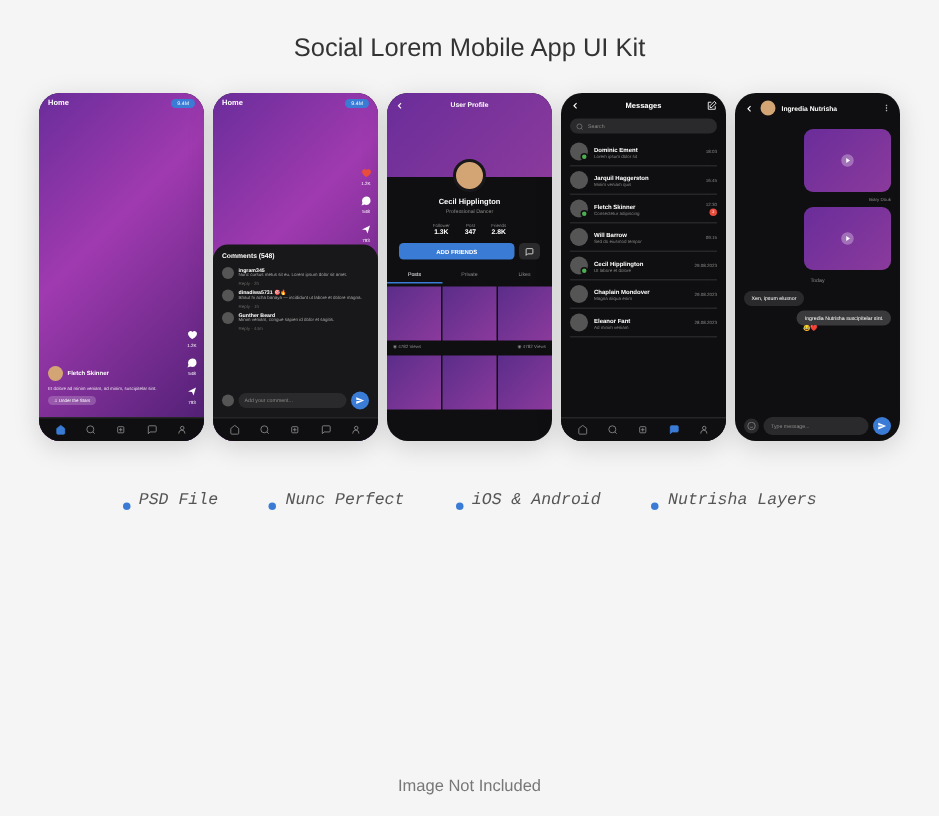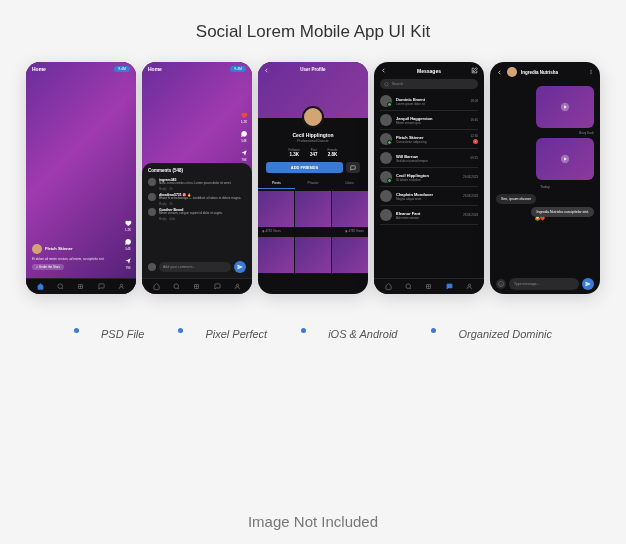--- a/index.html
+++ b/index.html
@@ -122,24 +122,24 @@
   .chat-bubble-in { align-self:flex-start; background:#2a2a2c; border-radius:6px; padding:3px 5px; font-size:3.5px; max-width:70%; }
   .chat-bubble-out { align-self:flex-end; background:#3a3a3c; border-radius:6px; padding:3px 5px; font-size:3.5px; max-width:70%; position:relative; }
   .chat-react { position:absolute; bottom:-4px; left:4px; font-size:4px; }
   .chat-caption { align-self:flex-end; font-size:3px; color:#888; }
   .chat-input { display:flex; align-items:center; gap:3px; padding:4px 6px; }
   .chi-face { width:10px; height:10px; border-radius:50%; background:#2a2a2c; display:flex; align-items:center; justify-content:center; }
   .chi-field { flex:1; background:#2a2a2c; border-radius:10px; height:12px; display:flex; align-items:center; padding:0 5px; font-size:3.5px; color:#888; }
   .chi-send { width:12px; height:12px; border-radius:50%; background:#3a7bd5; display:flex; align-items:center; justify-content:center; }
 
   .features { display:flex; gap:34px; margin-top:34px; }
-  .feature { display:flex; align-items:flex-start; gap:22px; font-size:11px; color:#555; font-style:italic; }
+  .feature { display:flex; align-items:flex-end; gap:6px; font-size:11px; color:#555; font-style:italic;font-family:Liberation Mono, monospace; }
   .feature-dot { width:5px; height:5px; border-radius:50%; background:#3a7bd5; }
 
-  .footer-note { margin-top:auto; font-size:15px; color:#777; }
+  .footer-note { margin-top:auto; font-size:11px; color:#777; }
 </style>
 </head>
 <body>
 
 <div class="title">Social Lorem Mobile App UI Kit</div>
 
 <div class="phones">
 
   <div class="phone">
     <div class="purple-bg purple-photo"></div>
@@ -518,25 +518,25 @@
 
 </div>
 
 <div class="features" id="features-row">
     <div class="feature">
       <span class="feature-dot"></span>
       <span>PSD File</span>
     </div>
     <div class="feature">
       <span class="feature-dot"></span>
-      <span>Pixel Perfect</span>
+      <span>Nunc Perfect</span>
     </div>
     <div class="feature">
       <span class="feature-dot"></span>
       <span>iOS &amp; Android</span>
     </div>
     <div class="feature">
       <span class="feature-dot"></span>
-      <span>Organized Dominic</span>
+      <span>Nutrisha Layers</span>
     </div>
   </div>
 
 <div class="footer-note">Image Not Included</div>
 
 </body></html>

